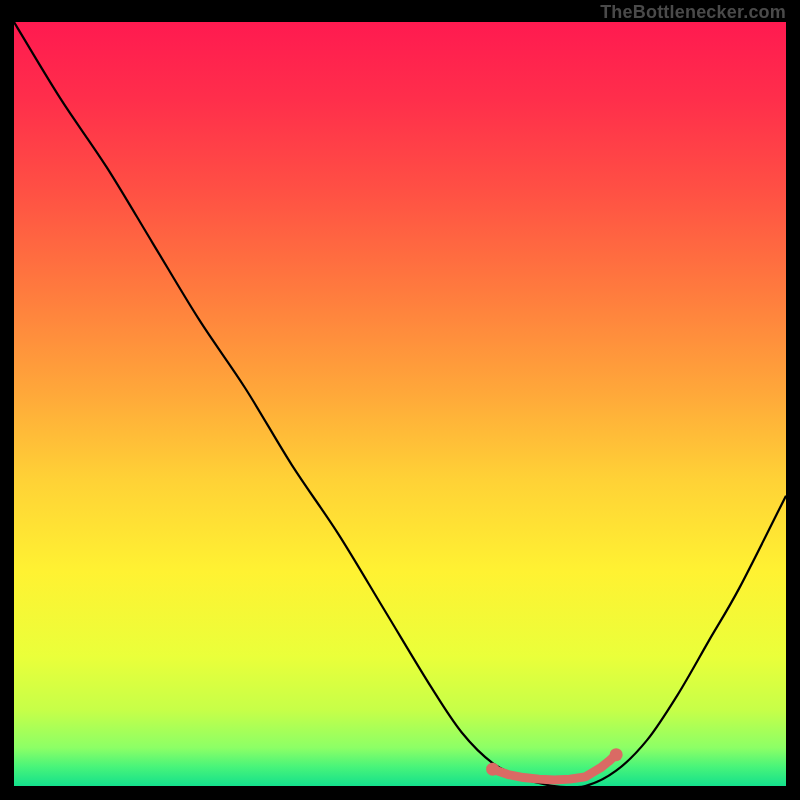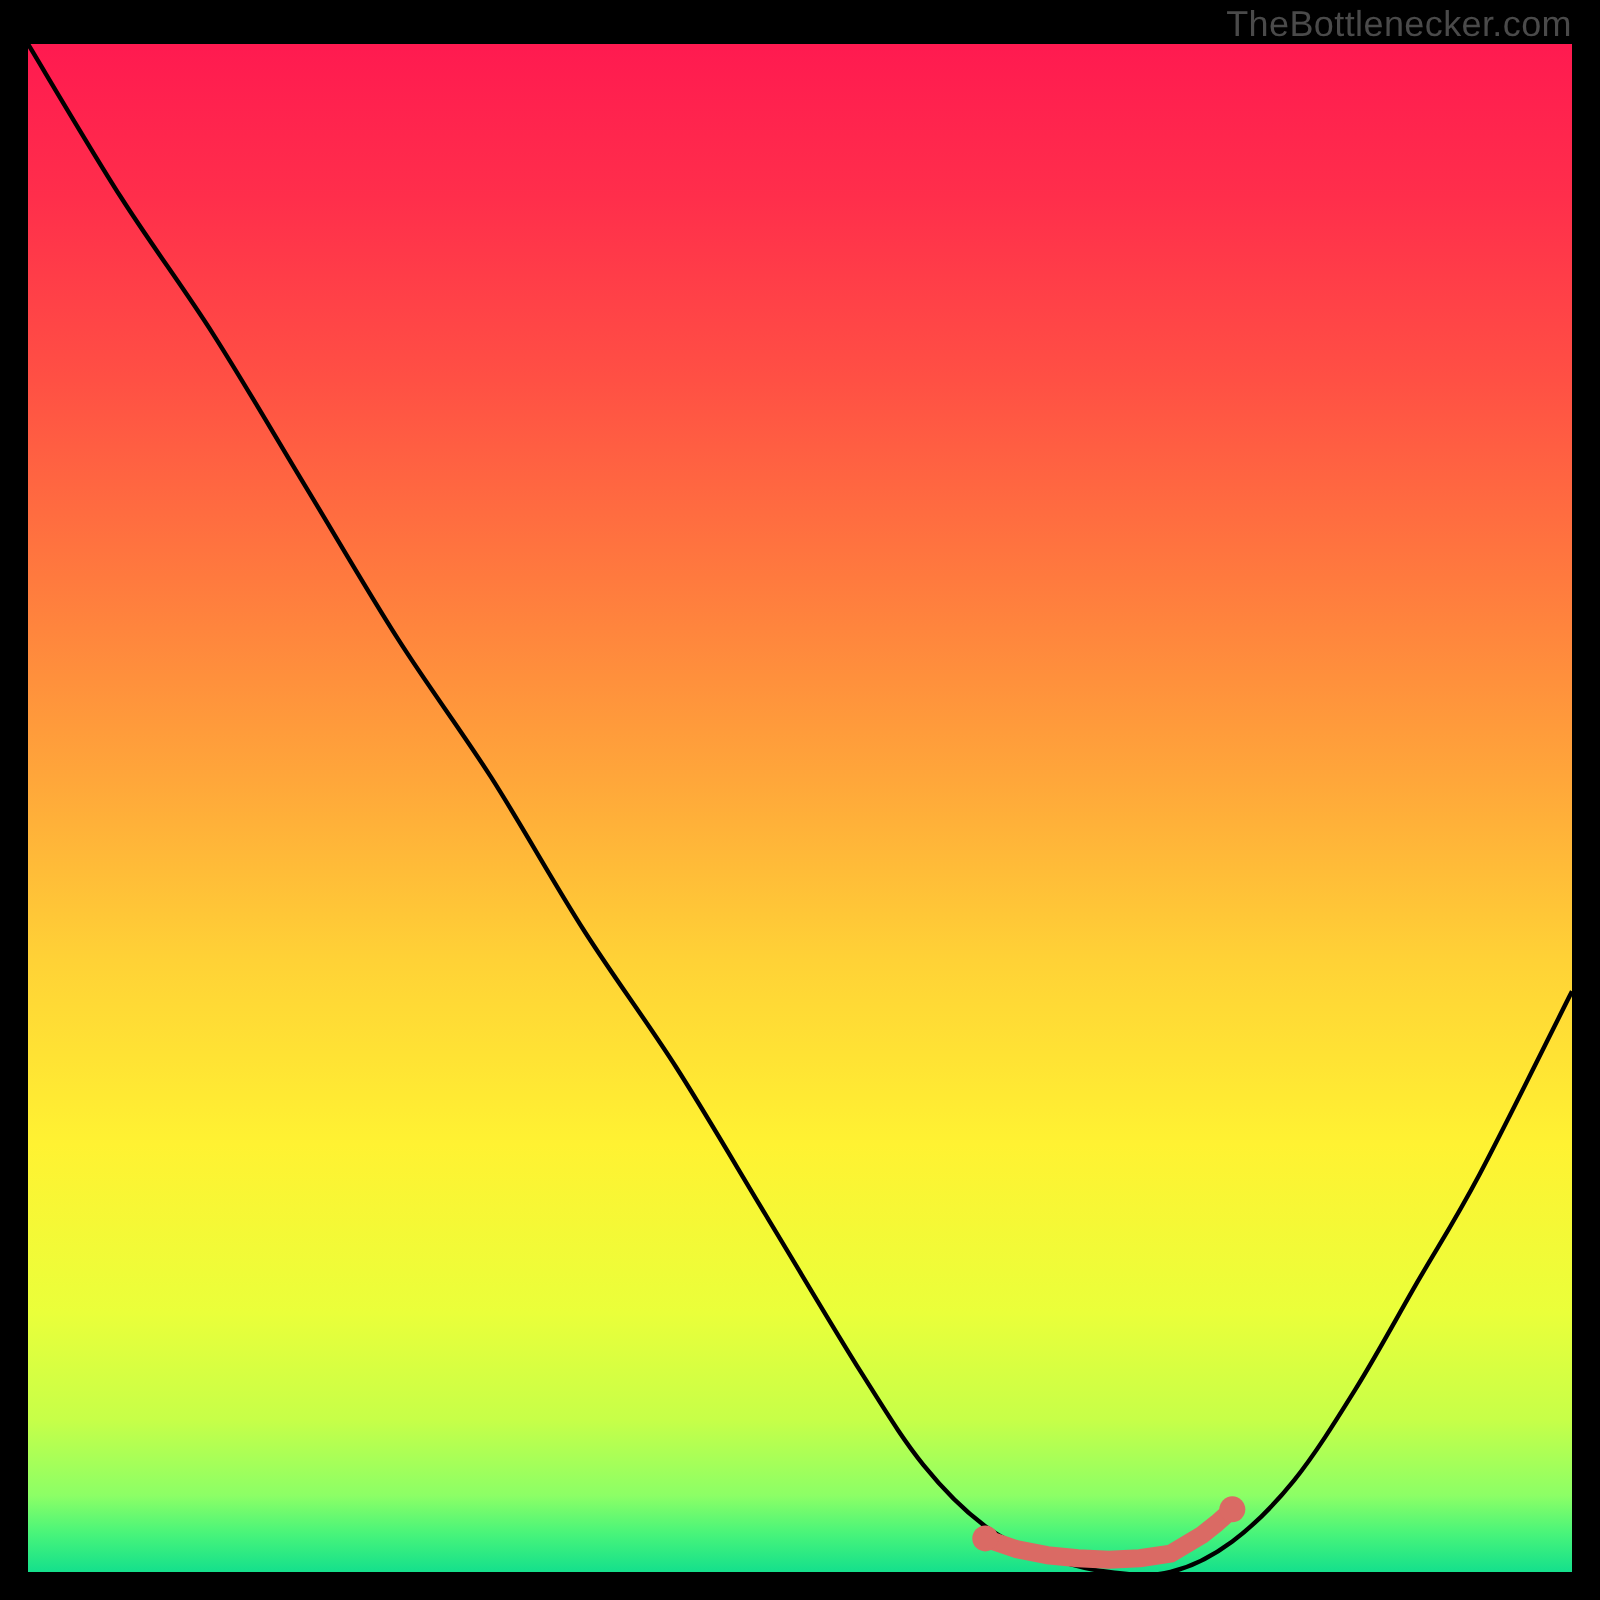--- a/index.html
+++ b/index.html
@@ -37,21 +37,21 @@
     top: 0;
     width: 100%;
     height: 100%;
   }
   .attribution {
     position: absolute;
     top: 2px;
     right: 14px;
     color: #4a4a4a;
     font-size: 18px;
-    font-weight: 400;
+    font-weight: 700;
     letter-spacing: 0.2px;
   }
 </style>
 </head>
 <body>
 
 <div class="frame">
 
   <div class="attribution">TheBottlenecker.com</div>
 

